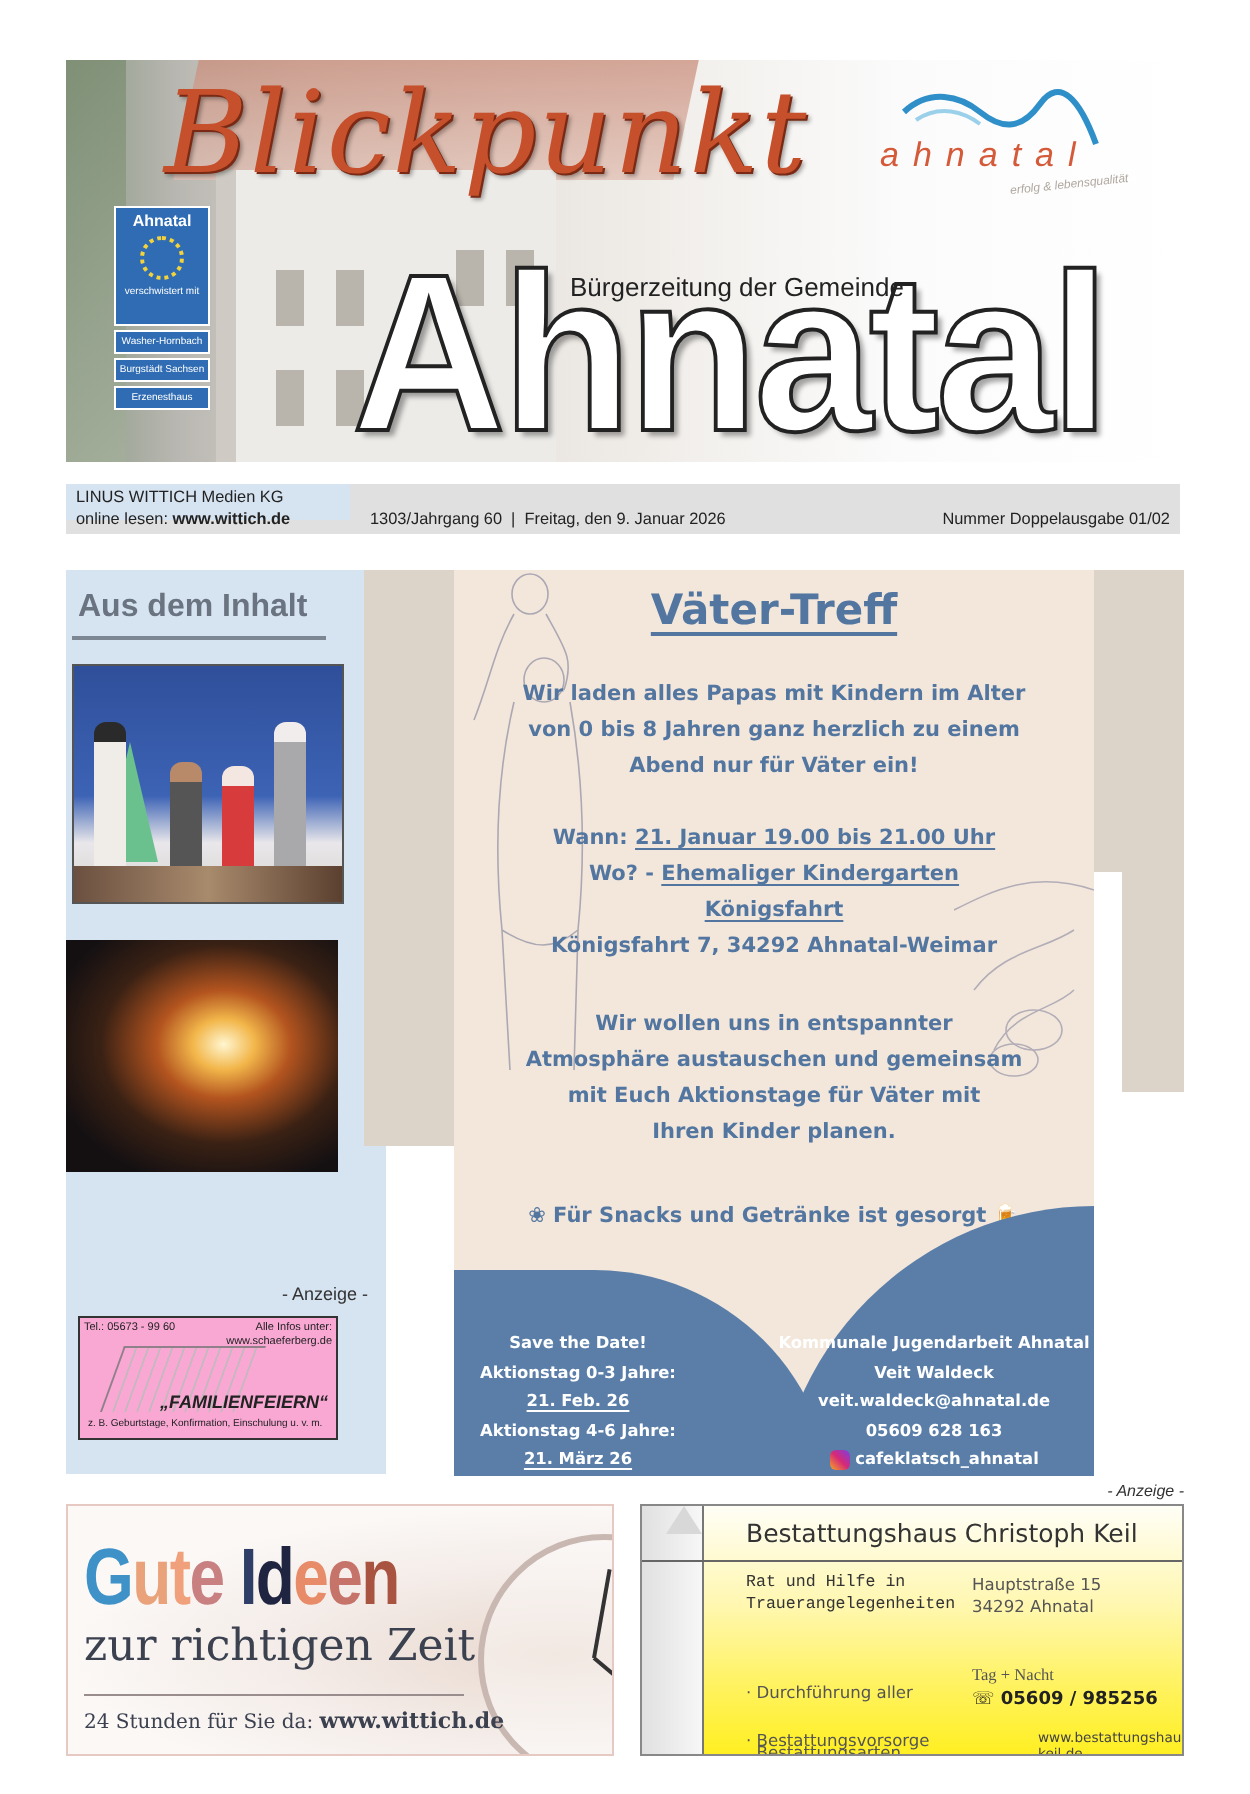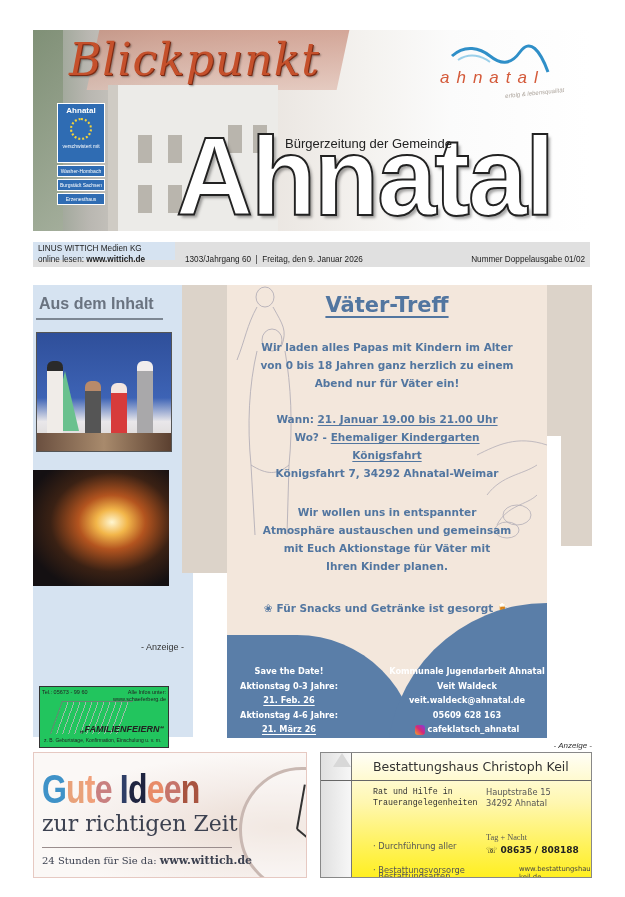--- a/index.html
+++ b/index.html
@@ -6,21 +6,21 @@
   body { width: 625px; height: 897px; background: #ffffff; position: relative; overflow: hidden; font-family: "Liberation Sans", sans-serif; }
   .abs { position: absolute; }
 
   
   .masthead { left: 33px; top: 30px; width: 557px; height: 201px; overflow: hidden;
     background: linear-gradient(90deg, #8a9a86 0%, #b9b7b1 10%, #d7d2cc 22%, #e9e4df 40%, #f4f2ef 60%, #fbfbfb 75%, #ffffff 100%); }
   .masthead .roof { left: 60px; top: 0; width: 250px; height: 60px; background: linear-gradient(180deg, #c98e7c, #e1bfb3); opacity: .75; transform: skewX(-12deg); }
   .masthead .building { left: 75px; top: 55px; width: 160px; height: 146px; background: #ecebe8; border-left: 10px solid #cfcbc4; }
   .masthead .win { background: #b9b5ad; width: 14px; height: 28px; }
   .masthead .tree { left: 0; top: 0; width: 30px; height: 201px; background: linear-gradient(180deg, #7d8e73, #a3ae9a); opacity: .8; }
-  .blickpunkt { left: 36px; top: 4px; font-family: "DejaVu Serif", serif; font-size: 44px; font-style: italic; color: #c5502b; letter-spacing: 1px;
+  .blickpunkt { left: 49px; top: 4px; font-family: "DejaVu Serif", serif; font-size: 57px; font-style: italic; color: #c5502b; letter-spacing: 1px;
     text-shadow: 1px 1px 0 #7a2a14, 2px 2px 2px rgba(0,0,0,.35); }
   .logo-ahnatal { left: 407px; top: 38px; font-size: 17px; font-style: italic; color: #d45a3a; letter-spacing: 7px; }
   .logo-wave { left: 417px; top: 14px; width: 100px; height: 30px; }
   .logo-tag { left: 472px; top: 60px; font-size: 6px; color: #b0a8a0; font-style: italic; transform: rotate(-6deg); }
   .subtitle { left: 252px; top: 106px; font-size: 13px; color: #222; }
   .ahnatal-big { left: 143px; top: 91px; font-size: 112px; font-weight: bold; color: #ffffff; letter-spacing: -2px; line-height: 1;
     -webkit-text-stroke: 2px #222; font-family: "Liberation Sans", sans-serif; text-shadow: 3px 3px 3px rgba(0,0,0,.35); transform: scaleX(0.95); transform-origin: left; }
   .sign { left: 24px; top: 73px; width: 48px; }
   .sign .plate { background: #2f6cb3; border: 1px solid #fff; color: #fff; font-size: 5px; text-align: center; margin-bottom: 2px; padding: 2px 1px; }
   .sign .plate.big { height: 54px; }
@@ -37,21 +37,21 @@
   
   .sidebar { left: 33px; top: 285px; width: 160px; height: 452px; background: #d6e3f1; }
   .sidebar h2 { position: absolute; left: 6px; top: 10px; margin: 0; font-size: 16px; font-weight: bold; color: #6a7380; }
   .sidebar .rule { left: 3px; top: 33px; width: 127px; height: 2px; background: #7d8793; }
   .photo1 { left: 3px; top: 47px; width: 134px; height: 118px; border: 1px solid #555; overflow: hidden;
     background: linear-gradient(180deg, #2f4f9a 0%, #3d63b5 55%, #e9e7ea 75%, #d6d2cd 100%); }
   .photo1 .tree { width: 0; height: 0; border-left: 14px solid transparent; border-right: 14px solid transparent; border-bottom: 60px solid #6ac18e; }
   .photo1 .kid { width: 16px; border-radius: 6px 6px 2px 2px; }
   .photo2 { left: 0; top: 185px; width: 136px; height: 116px; background: radial-gradient(ellipse at 58% 45%, #fff6d0 0%, #f2b64a 14%, #b3541f 30%, #3a2114 55%, #141012 80%); }
   .anz-left { right: 9px; top: 357px; font-size: 9px; color: #333; }
-  .ad-left { left: 6px; top: 373px; width: 128px; height: 60px; border: 1px solid #333; background: #22c55e; font-size: 5.5px; color: #222; overflow: hidden; margin-top: 28px; }
+  .ad-left { left: 6px; top: 373px; width: 128px; height: 60px; border: 1px solid #333; background: #f9a8d4; font-size: 5.5px; color: #222; overflow: hidden; }
   .ad-left .tel { left: 2px; top: 2px; }
   .ad-left .info1 { right: 2px; top: 2px; text-align: right; }
   .ad-left .info2 { right: 2px; top: 9px; }
   .ad-left .fam { right: 4px; top: 37px; font-size: 9px; font-weight: bold; font-style: italic; }
   .ad-left .sub { left: 4px; top: 50px; font-size: 5px; }
   .ad-left .sketch { left: 16px; top: 14px; width: 70px; height: 32px; border-top: 1px solid #777; border-left: 1px solid #777; transform: skewX(-20deg); background: repeating-linear-gradient(90deg, transparent 0 5px, #bbb 5px 6px); opacity: .8; }
 
   
   .graybg-left { left: 182px; top: 285px; width: 46px; height: 288px; background: #dcd3c9; }
   .graybg-right { left: 547px; top: 285px; width: 45px; height: 261px; background: #dcd3c9; }
@@ -182,21 +182,21 @@
       <path d="M0 20 C20 10, 40 0, 70 10 M10 60 C25 40, 45 40, 60 30 M20 90 C30 70, 50 70, 60 60"></path>
       <ellipse cx="40" cy="80" rx="14" ry="10"></ellipse>
         <ellipse cx="30" cy="95" rx="12" ry="8"></ellipse>
     </g>
   </svg>
 
   <div class="abs title"><span>Väter-Treff</span></div>
 
   <div class="abs p" style="top:53px">
     <div>Wir laden alles Papas mit Kindern im Alter</div>
-    <div>von 0 bis 18 Jahren ganz herzlich zu einem</div>
+    <div>von 0 bis 8 Jahren ganz herzlich zu einem</div>
     <div>Abend nur für Väter ein!</div>
   </div>
 
   <div class="abs p" style="top:125px">
     <div><span>Wann:</span> <u>21. Januar 19.00 bis 21.00 Uhr</u></div>
     <div><span>Wo? -</span> <u>Ehemaliger Kindergarten</u></div>
     <div><u>Königsfahrt</u></div>
     <div>Königsfahrt 7, 34292 Ahnatal-Weimar</div>
   </div>
 
@@ -263,15 +263,15 @@
   <div class="abs b2" style="white-space:pre">
     <div>· Bestattungsvorsorge</div>
     
     
   </div>
   <div class="abs col2">
     <div>Hauptstraße 15</div>
     <div>34292 Ahnatal</div>
   </div>
   <div class="abs tag">Tag + Nacht</div>
-  <div class="abs tel"><span>☏</span> <span>08635 / 808188</span></div>
+  <div class="abs tel"><span>☏</span> <span>05609 / 985256</span></div>
   <div class="abs web">www.bestattungshaus-keil.de</div>
 </div>
 
 </body></html>

